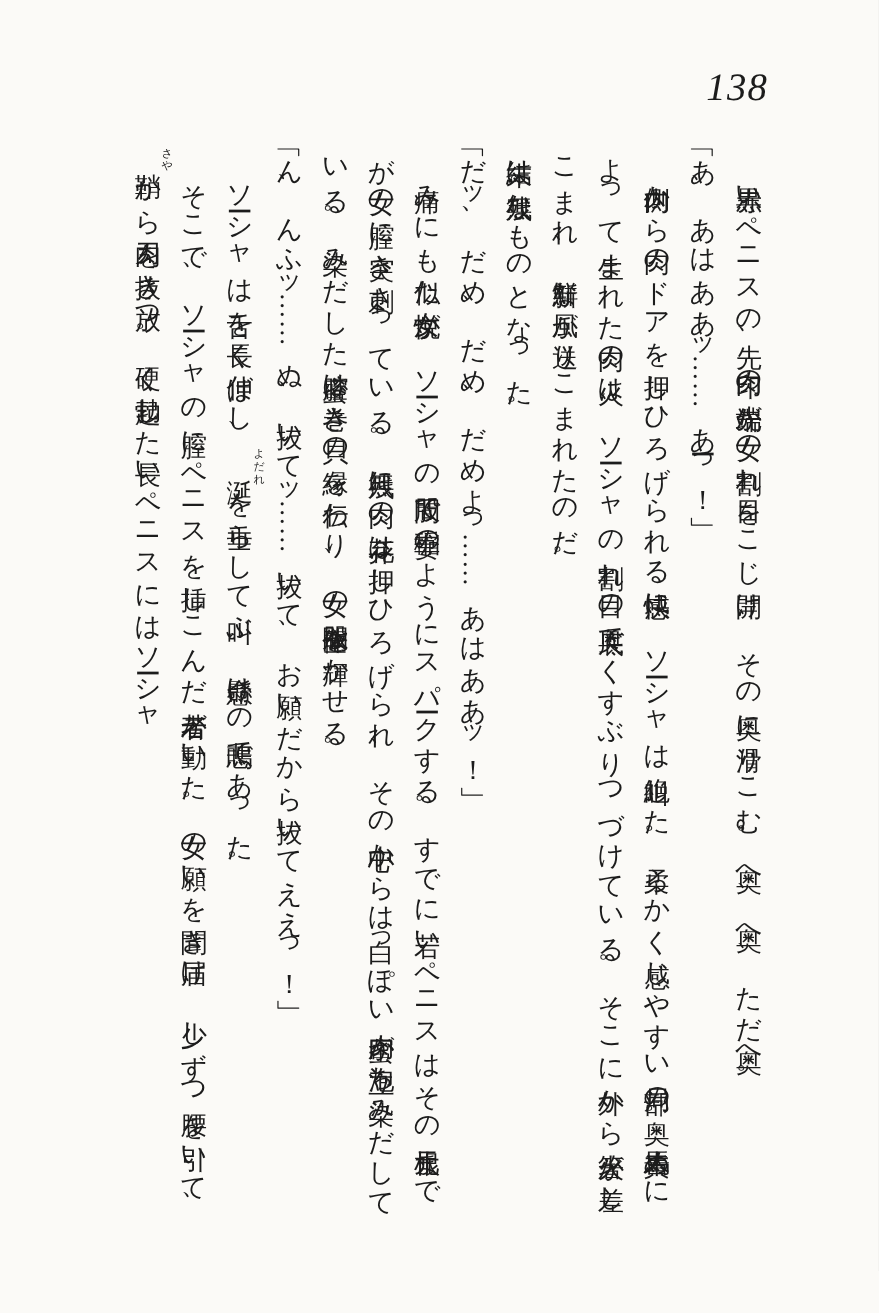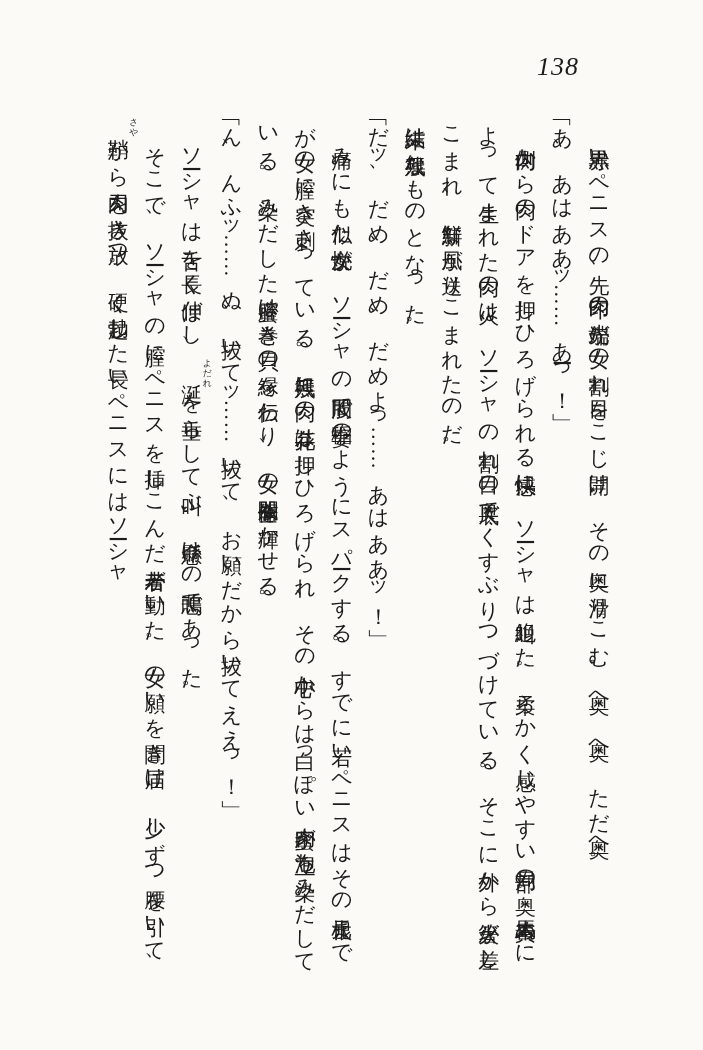--- a/index.html
+++ b/index.html
@@ -12,22 +12,22 @@
     width: 703px;
     height: 1050px;
     background: var(--paper, #fbfaf7);
     overflow: hidden;
     font-family: "Liberation Serif", "DejaVu Serif", serif;
     color: var(--ink, #1c1c1c);
   }
   .page-number {
     position: absolute;
     top: 52px;
-    left: 537px;
-    font-size: 26px;
+    left: 565px;
+    font-size: 31px;
     font-style: italic;
     letter-spacing: 1px;
     color: var(--ink, #1c1c1c);
   }
   .text-block {
     position: absolute;
     top: 112px;
     right: 86px;
     height: 862px;
     -webkit-writing-mode: vertical-rl;

